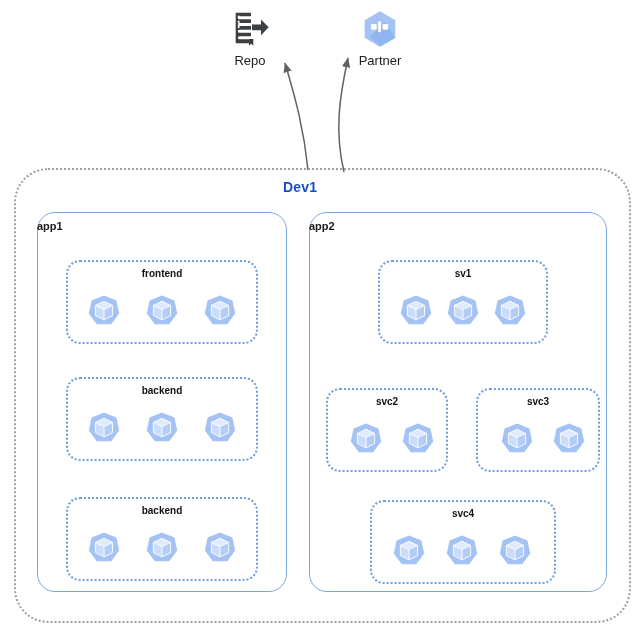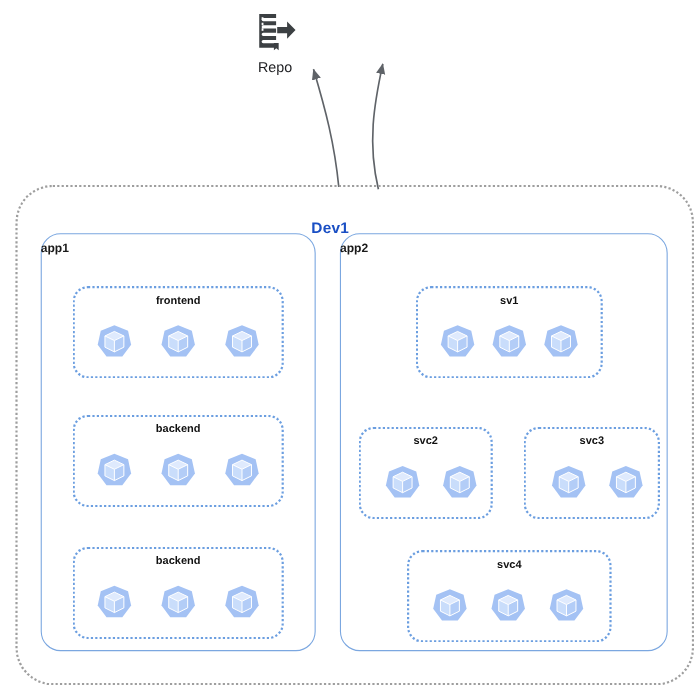--- a/index.html
+++ b/index.html
@@ -29,21 +29,20 @@
     box-sizing:border-box;
     background:transparent;
   }
   .env-label{
     position:absolute;
     font-size:14px;
     font-weight:bold;
     color:#1a4fc4;
     white-space:nowrap;
     letter-spacing:.2px;
-    margin-top:20px;
   }
 
   
   .app-box{
     position:absolute;
     border:1.6px solid #7ba7e0;
     border-radius:18px;
     box-sizing:border-box;
     background:#ffffff;
   }
@@ -111,20 +110,32 @@
       <path fill="#3c4043" d="M3.4 2.2h9.2v2.2H5.6a0.9 0.9 0 0 0 0 1.8h7v2.2h-7a0.9 0.9 0 0 0 0 1.8h7v2.2h-7a0.9 0.9 0 0 0 0 1.8h7v2.2h-7a0.9 0.9 0 0 0 0 1.8h7v2.4H3.4z"></path>
       <rect x="4.7" y="4.0" width="1.0" height="1.4" fill="#ffffff"></rect>
       <rect x="4.7" y="7.0" width="1.0" height="1.4" fill="#ffffff"></rect>
       <rect x="4.7" y="10.0" width="1.0" height="1.4" fill="#ffffff"></rect>
       <path fill="#3c4043" d="M11.4 18.0h2.6v4.0l-1.3-1.1-1.3 1.1z"></path>
       <path fill="#3c4043" d="M13.2 9.3h5.4V6.3L23.2 11l-4.6 4.7v-3h-5.4z"></path>
     </svg>
     <div class="ext-label">Repo</div>
   </div>
 
+  <div class="ext-node" id="node-partner" style="left:330px;top:9px;width:92px;">
+    <svg class="ext-icon" viewBox="0 0 24 24">
+      <path fill="#a4c2f4" d="M11.99 1.4 21.2 6.7v10.6l-9.21 5.3-9.19-5.3V6.7z"></path>
+      <path fill="#93b5ee" d="M21.2 17.3l-9.21 5.3-6.0-6.0 9.0-9.0z"></path>
+      <g fill="#ffffff">
+        <rect x="6.6" y="9.0" width="3.4" height="3.4" rx="0.5"></rect>
+        <rect x="10.9" y="7.4" width="1.7" height="6.6" rx="0.5"></rect>
+        <rect x="13.5" y="9.0" width="3.4" height="3.4" rx="0.5"></rect>
+      </g>
+    </svg>
+    <div class="ext-label">Partner</div>
+  </div>
 
   <div class="env-box" style="left:10px;top:168px;width:617px;height:455px;"></div>
   <div class="env-label" style="left:279px;top:179px;">Dev1</div>
 
   <div class="app-box" style="left:33px;top:212px;width:250px;height:380px;"></div>
   <div class="app-label" style="left:33px;top:220px;width:250px;">app1</div>
 
   <div class="svc-box" style="left:62px;top:260px;width:192px;height:84px;"></div>
   <div class="svc-label" style="left:62px;top:268px;width:192px;">frontend</div>
 

